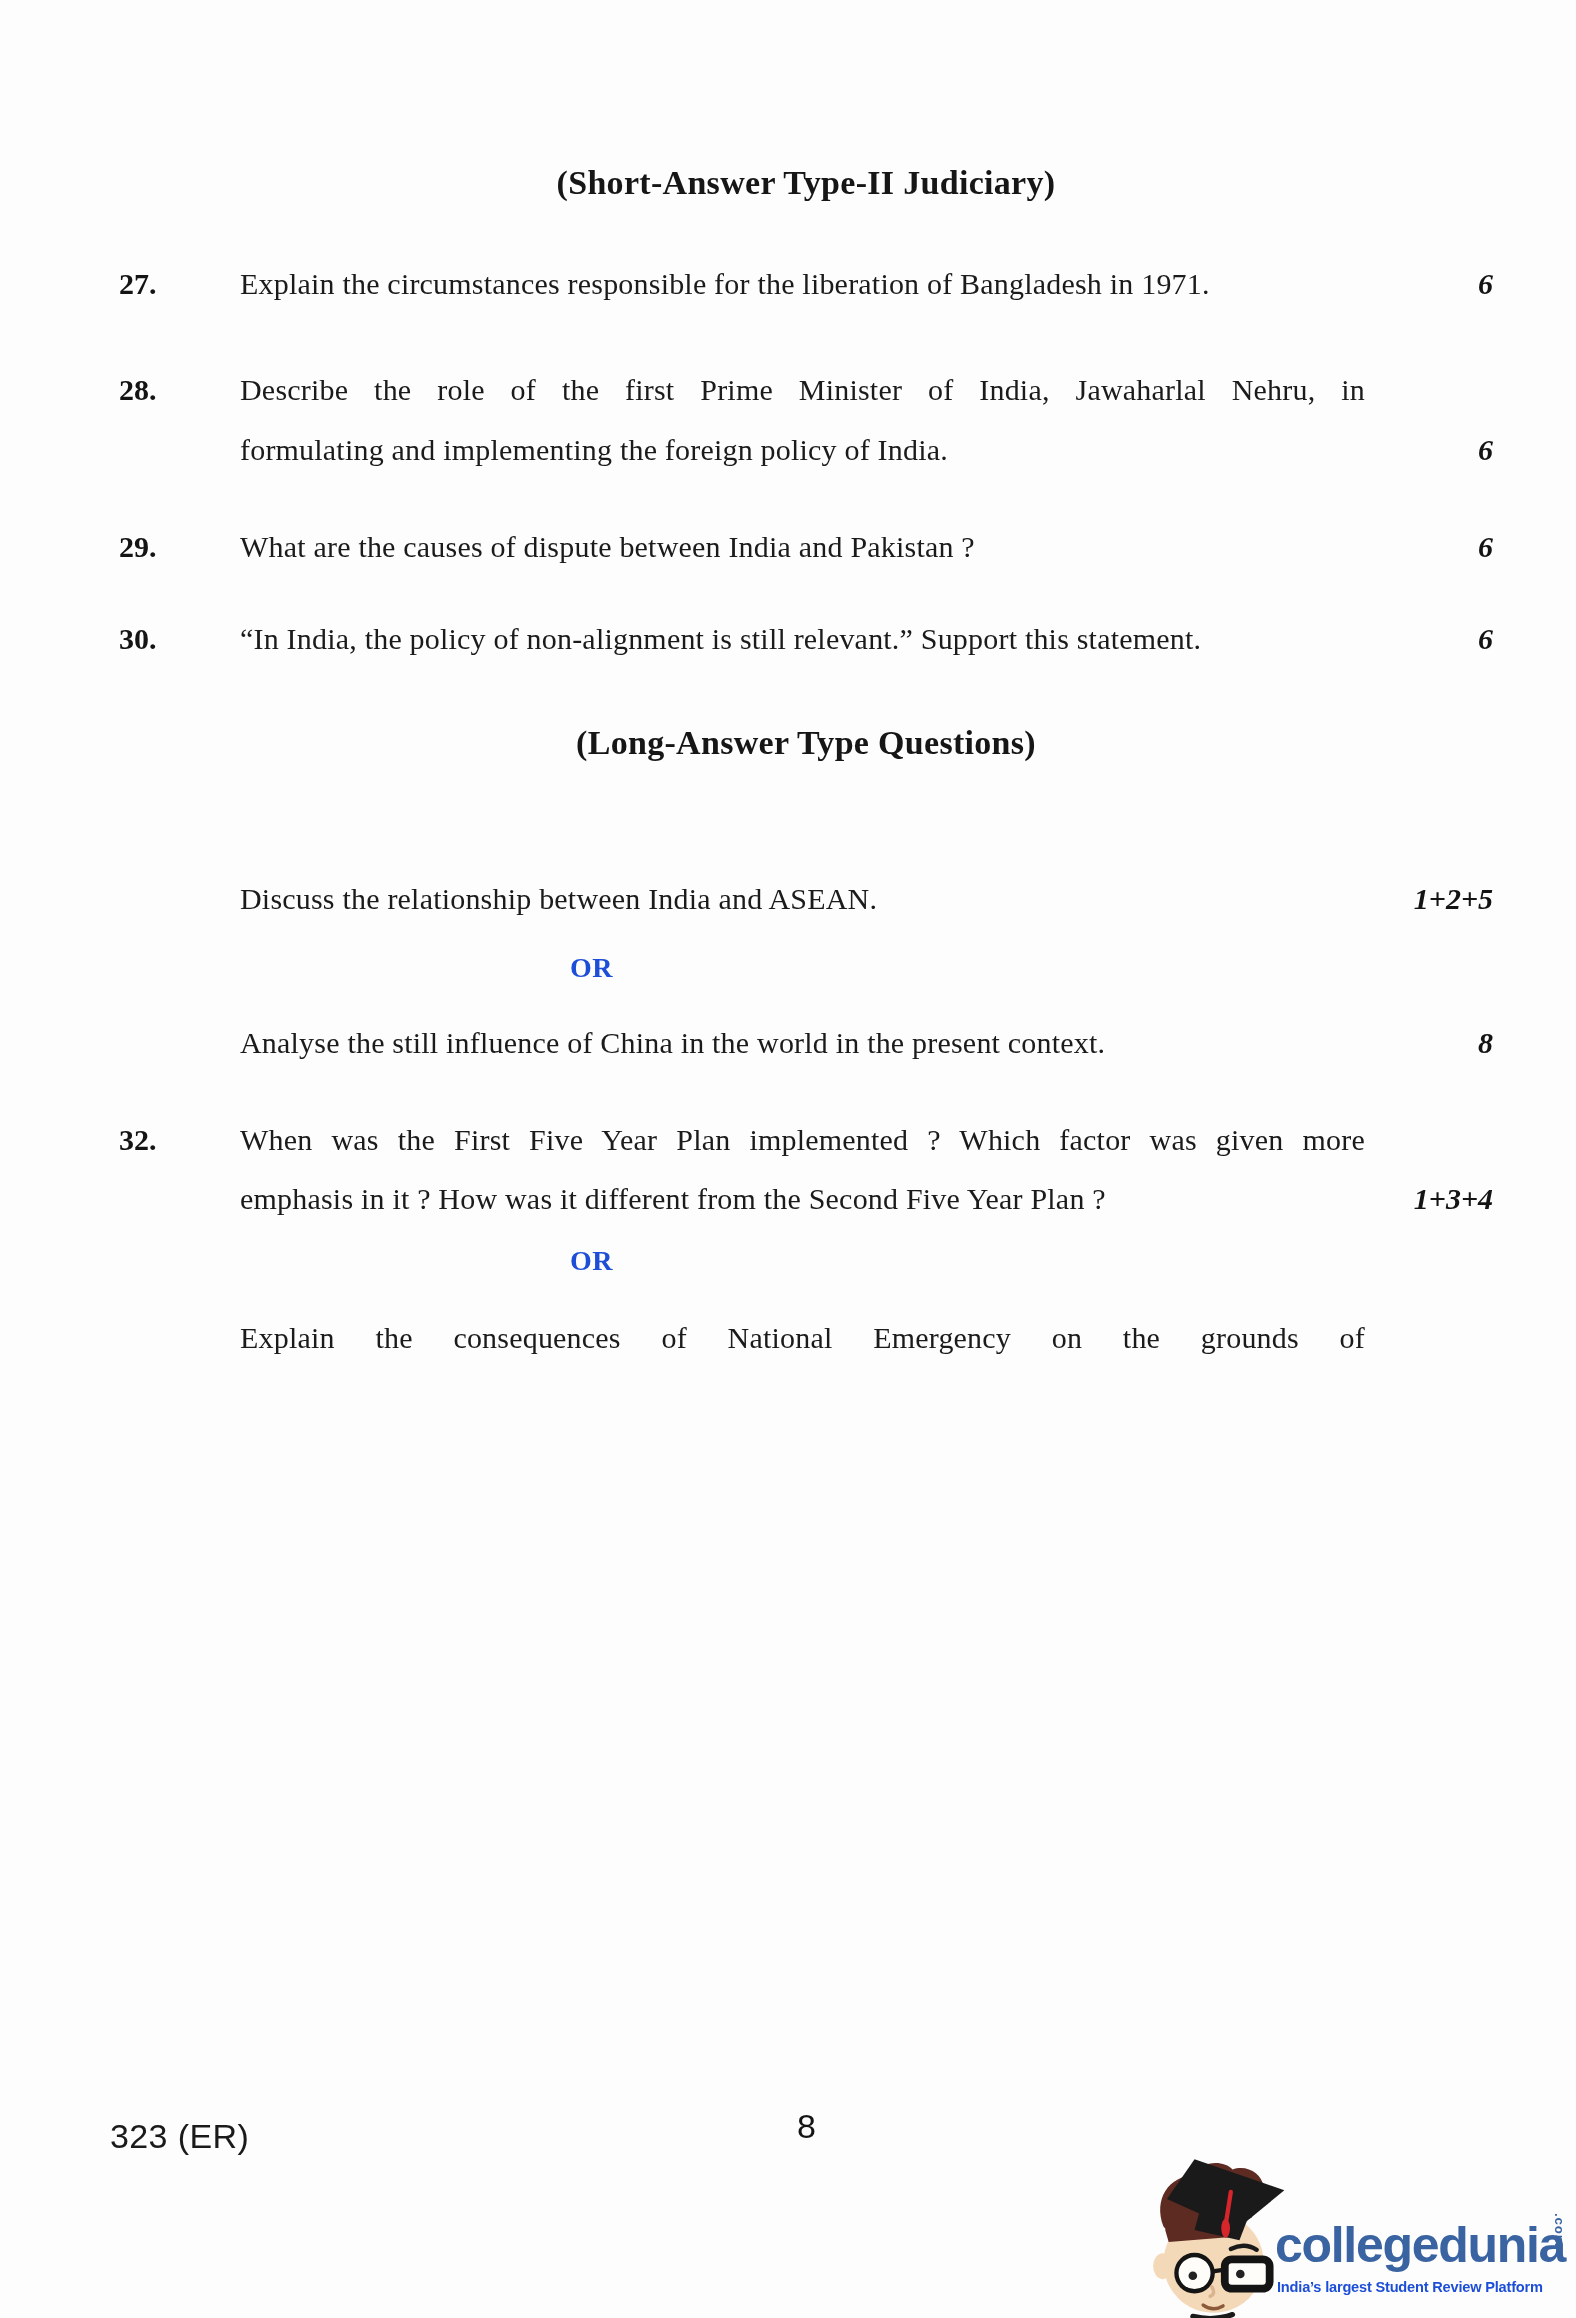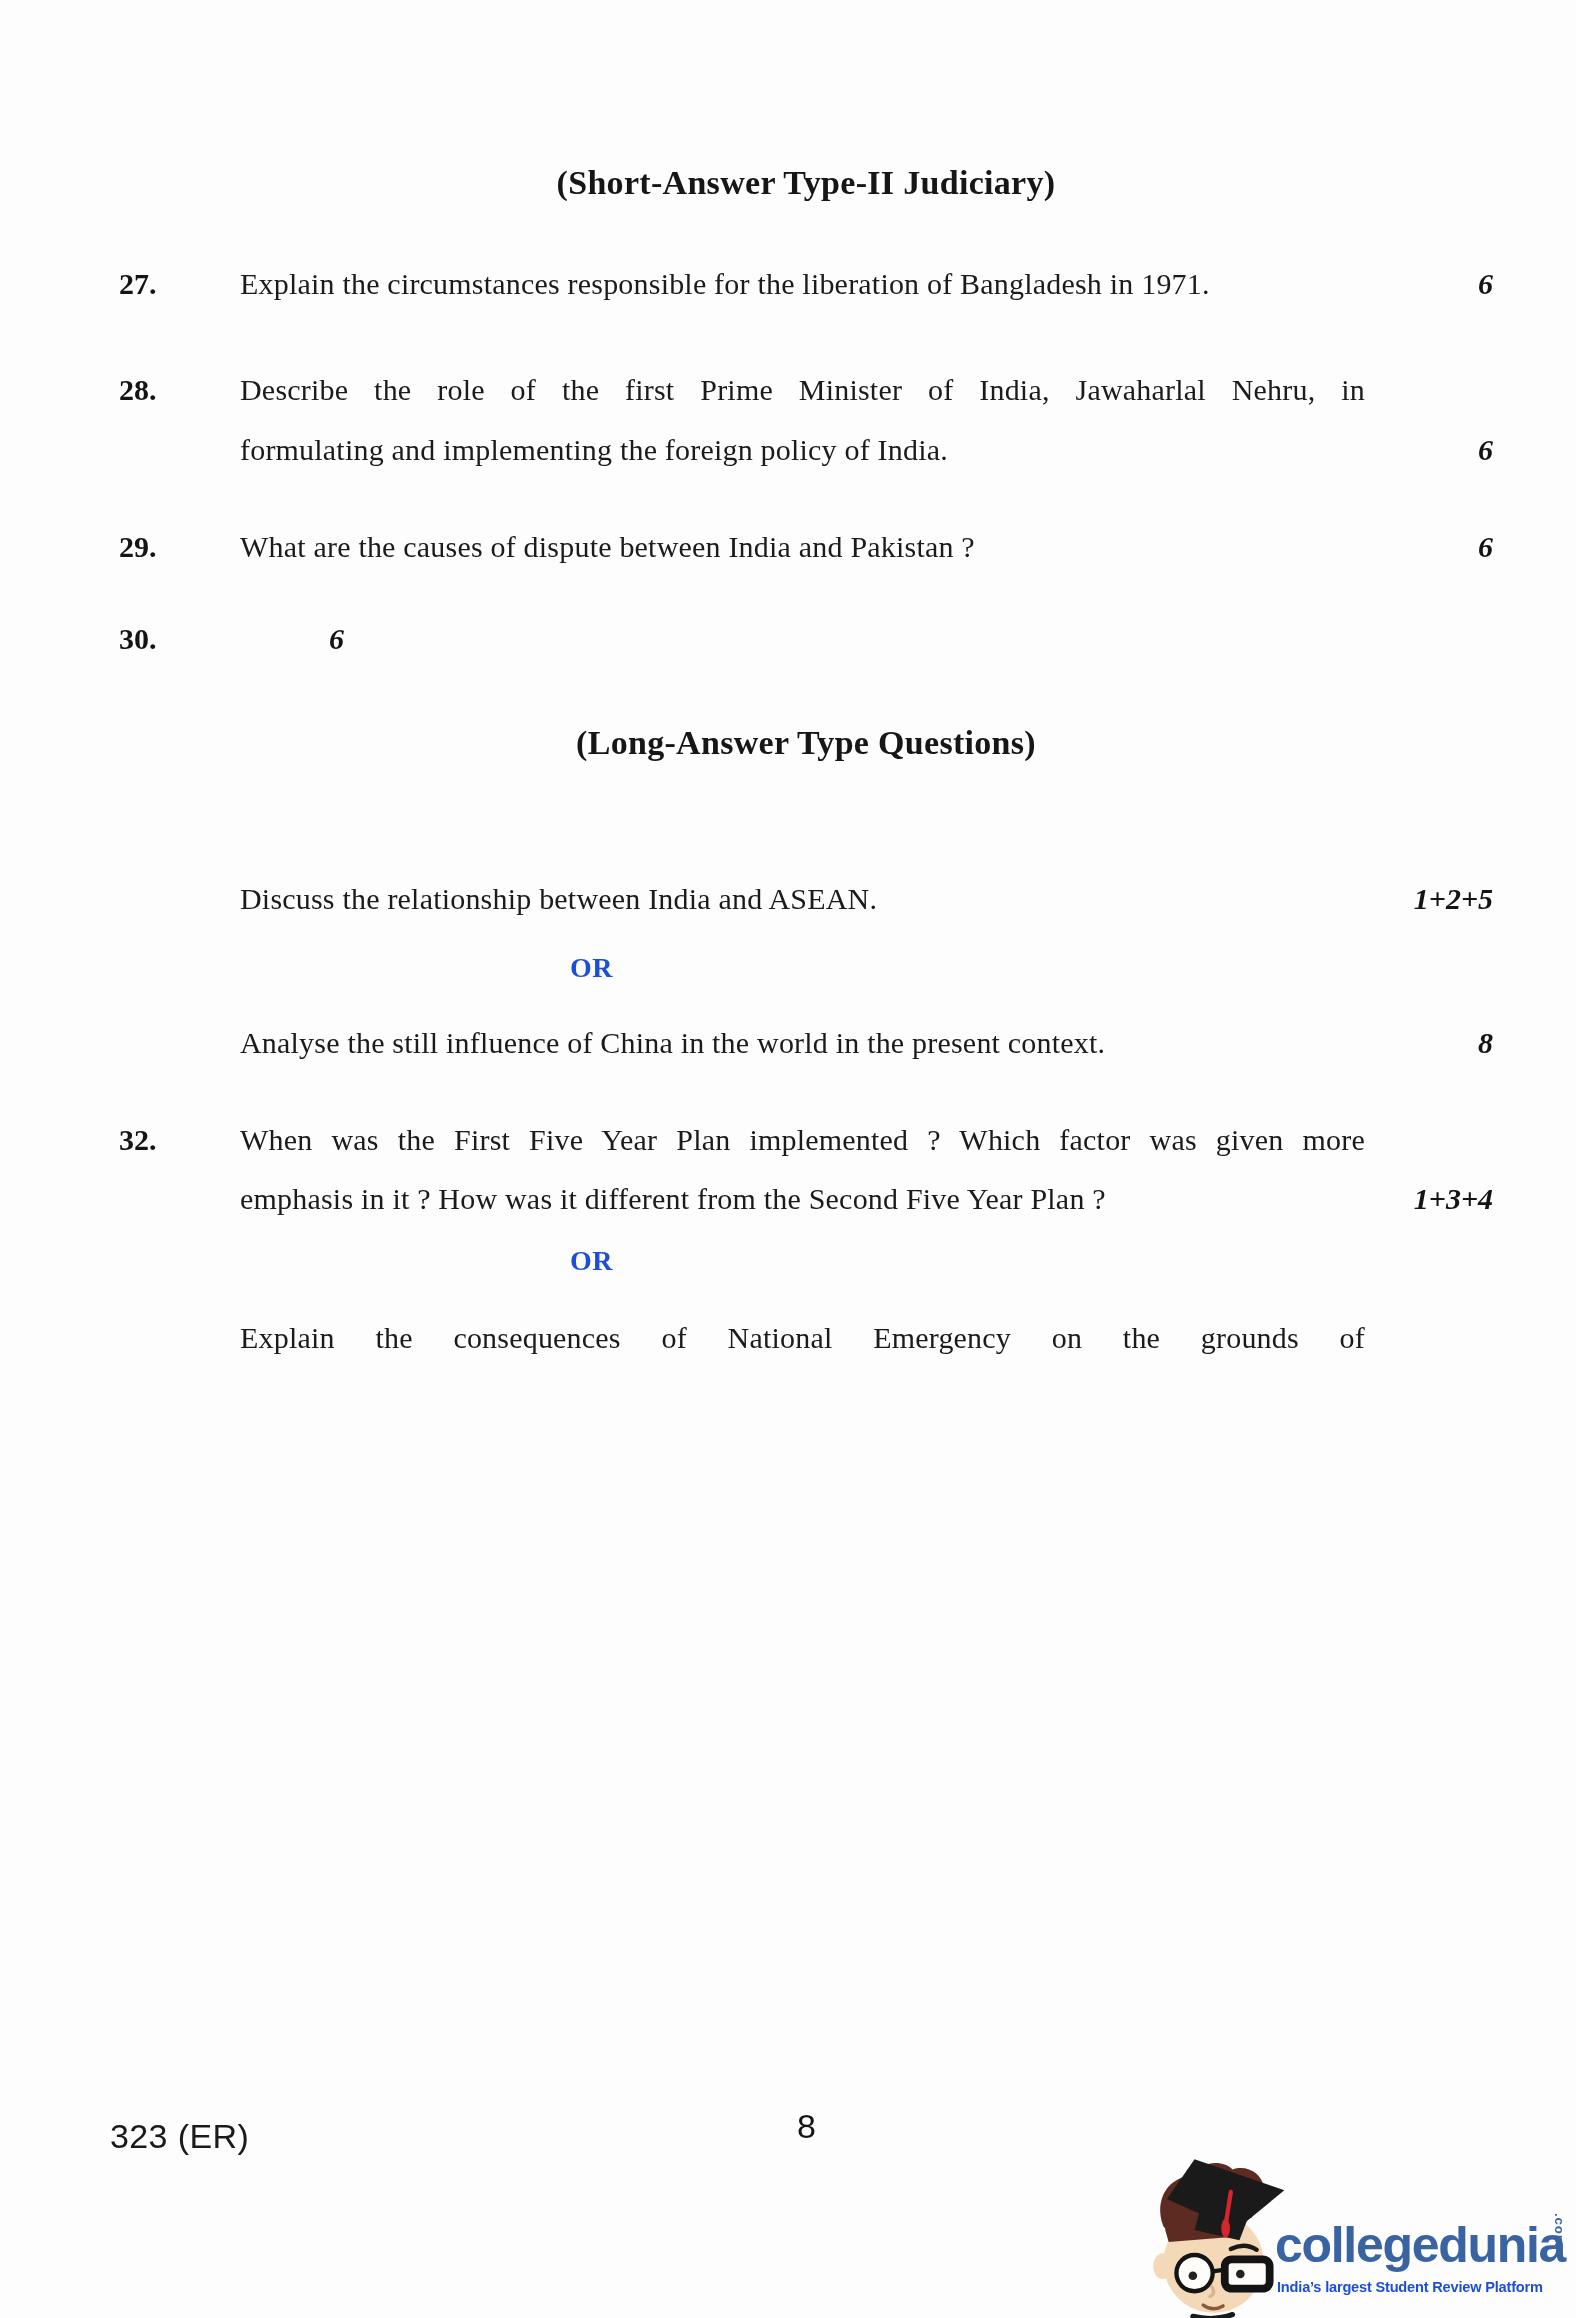--- a/index.html
+++ b/index.html
@@ -81,20 +81,21 @@
   </div>
 
   <div class="row" style="top:528px">
     <span class="num">29.</span>
     <span class="txt">What are the causes of dispute between India and Pakistan ?</span>
     <span class="marks">6</span>
   </div>
 
   <div class="row" style="top:620px">
     <span class="num">30.</span>
+    <span class="txt">“In India, the policy of non-alignment is still relevant.” Support this statement.</span>
     <span class="marks">6</span>
   </div>
 
   <div class="heading" style="top:724px">(Long-Answer Type Questions)</div>
 
   <div class="row" style="top:880px">
     <span class="num"></span>
     <span class="txt">Discuss the relationship between India and ASEAN.</span>
     <span class="marks">1+2+5</span>
   </div>

